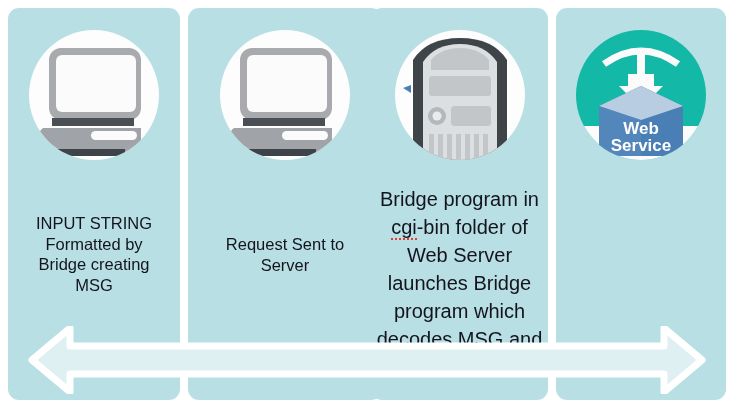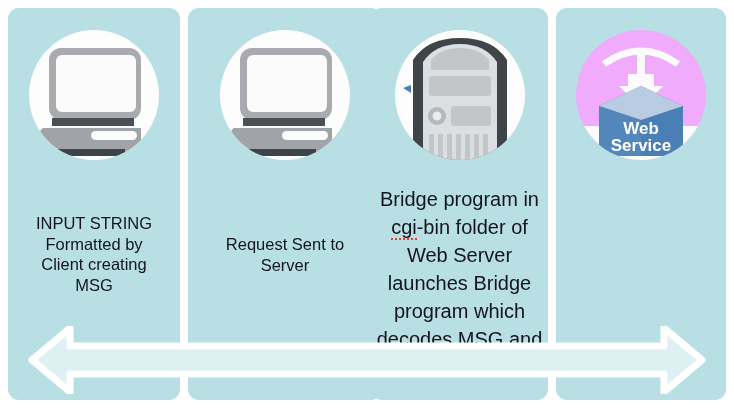--- a/index.html
+++ b/index.html
@@ -34,21 +34,21 @@
     position: absolute;
     top: 22px;
     left: 50%;
     transform: translateX(-50%);
     width: 130px;
     height: 130px;
     border-radius: 50%;
     background: #fdfdfd;
     overflow: hidden;
   }
-  .icon-circle.gray-bg { background: #f0abfc; }
+  .icon-circle.gray-bg { background: #14b8a6; }
   .icon-circle svg { display: block; width: 130px; height: 130px; }
 
   
   .caption {
     position: absolute;
     left: 4px;
     right: 4px;
     text-align: center;
     color: #14141e;
     font-size: 16.5px;
@@ -87,21 +87,21 @@
         <rect x="20" y="18" width="92" height="72" rx="12" fill="#a8aaad"></rect>
         <rect x="27" y="25" width="80" height="57" rx="6" fill="#fbfbfb"></rect>
         <rect x="23" y="88" width="82" height="8" fill="#4a4f56"></rect>
         <path d="M14 98 h98 a0 0 0 0 1 0 0 v14 a10 10 0 0 1 -10 10 h-78 a14 14 0 0 1 -14 -14 a10 10 0 0 1 4 -10 z" fill="#a0a3a7"></path>
         <rect x="62" y="101" width="46" height="9" rx="4.5" fill="#fbfbfb"></rect>
         <rect x="26" y="119" width="70" height="7" fill="#3e434a"></rect>
       </svg>
     </div>
     <div class="caption" id="cap-1">INPUT STRING
 Formatted by
-Client creating
+Bridge creating
 MSG</div>
   </div>
 
   <div class="panel" id="panel-2">
     <div class="icon-circle">
       <svg viewBox="0 0 130 130">
         <rect x="20" y="18" width="92" height="72" rx="12" fill="#a8aaad"></rect>
         <rect x="27" y="25" width="80" height="57" rx="6" fill="#fbfbfb"></rect>
         <rect x="23" y="88" width="82" height="8" fill="#4a4f56"></rect>
         <path d="M14 98 h98 a0 0 0 0 1 0 0 v14 a10 10 0 0 1 -10 10 h-78 a14 14 0 0 1 -14 -14 a10 10 0 0 1 4 -10 z" fill="#a0a3a7"></path>

